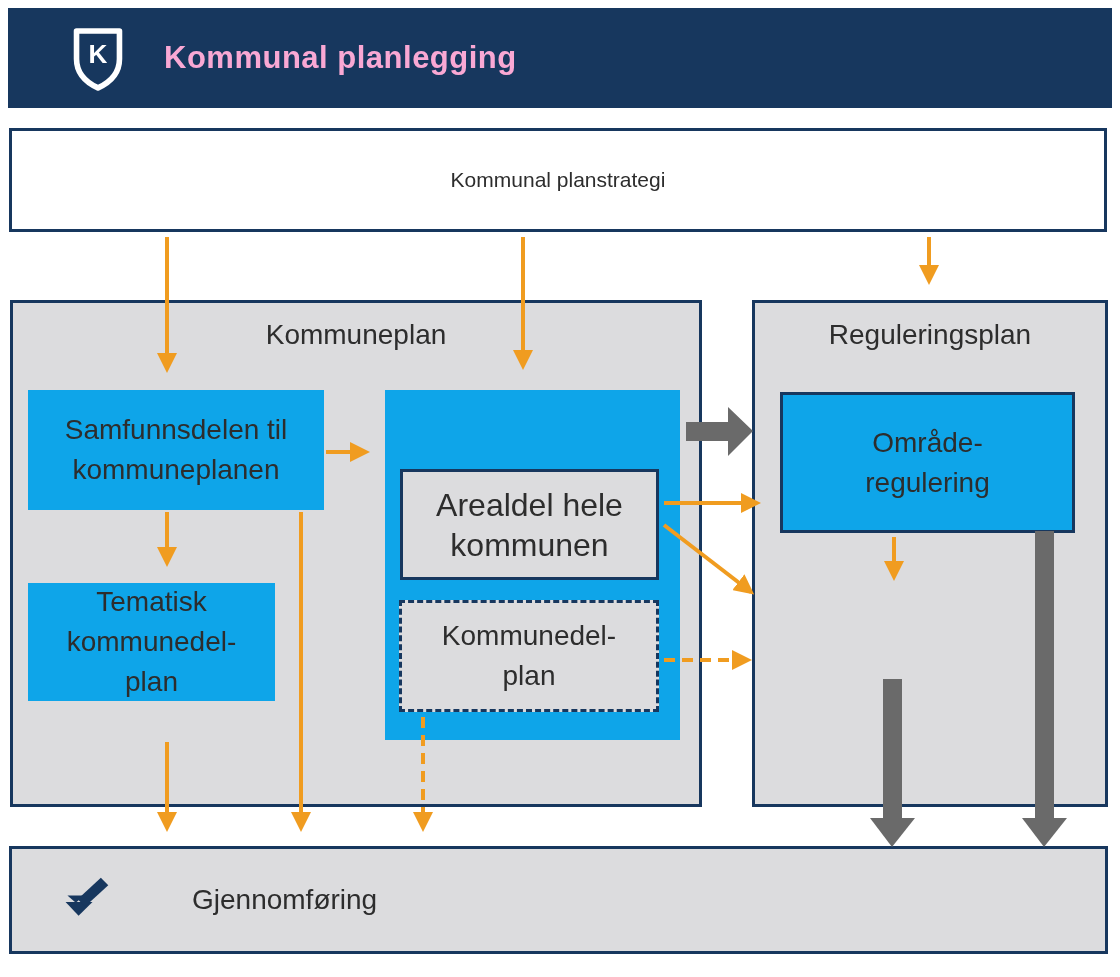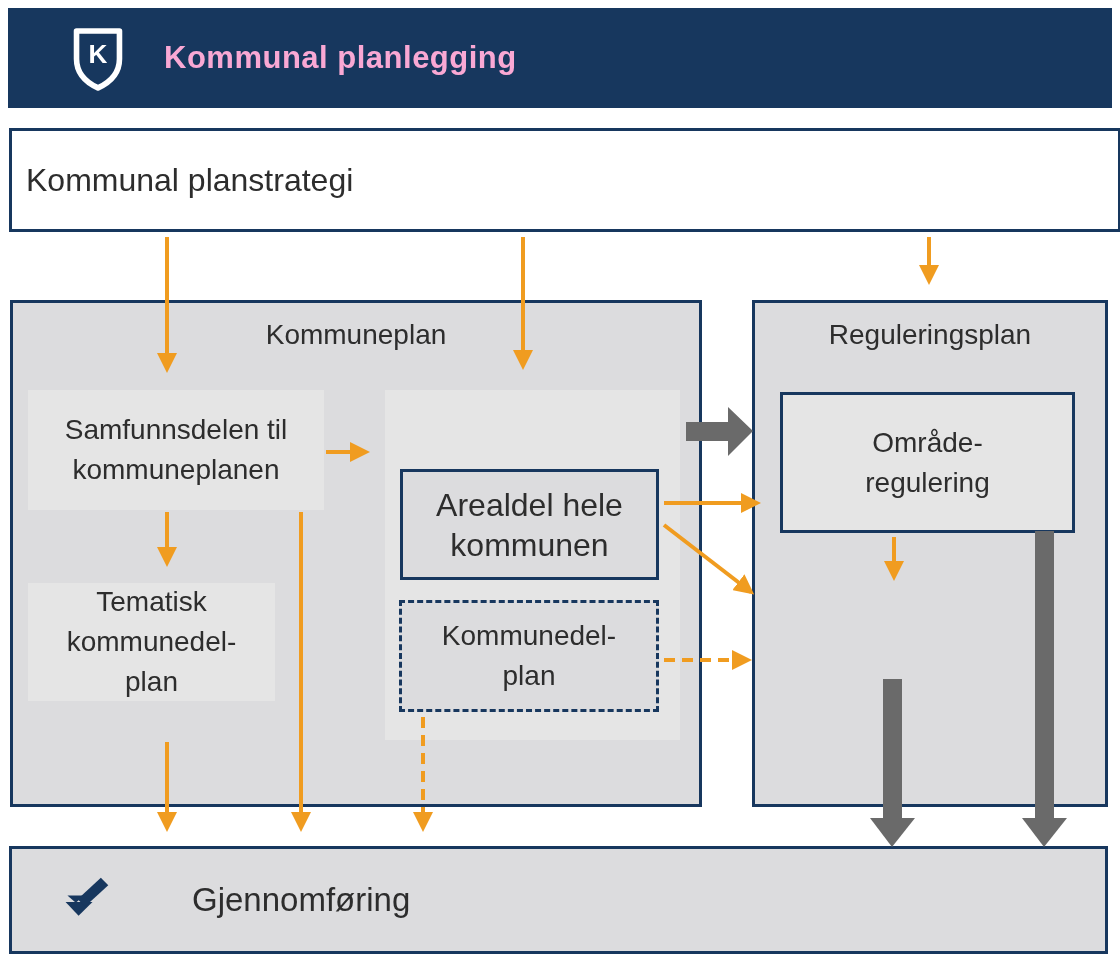--- a/index.html
+++ b/index.html
@@ -11,31 +11,30 @@
   
   .header-bar{
     left:8px;top:8px;width:1104px;height:100px;background:#17375e;
     display:flex;align-items:center;
   }
   .shield{margin-left:62px;width:56px;height:66px;flex:0 0 auto;}
   .header-title{color:#f9a8d4;font-size:31px;font-weight:bold;margin-left:38px;letter-spacing:.5px;}
   
   .strategy-box{
     left:9px;top:128px;width:1092px;height:98px;background:#ffffff;
-    border:3px solid #17375e;display:flex;align-items:center;
-    font-size:32px;
-    padding-left:14px;
+    border:3px solid #17375e;display:flex;align-items:center;justify-content:center;
+    font-size:21px;
   }
   
   .panel{background:#dcdcde;border:3px solid #17375e;}
   .kommuneplan-panel{left:10px;top:300px;width:686px;height:501px;}
   .reguleringsplan-panel{left:752px;top:300px;width:350px;height:501px;}
   .panel-title{position:absolute;left:0;top:16px;width:100%;text-align:center;font-size:28px;}
   
-  .white-box{background:#e5e5e5;display:flex;align-items:center;justify-content:center;
+  .white-box{background:#0ea5e9;display:flex;align-items:center;justify-content:center;
     text-align:center;font-size:28px;line-height:40px;white-space:pre-line;}
   .bordered{border:3px solid #17375e;}
   .gray-fill{background:#dcdcde;}
   .dashed{border:3px dashed #17375e;}
   .samfunnsdelen-box{left:28px;top:390px;width:296px;height:120px;}
   .arealdelen-box{left:385px;top:390px;width:295px;height:350px;display:block;}
   .arealdelen-title{position:absolute;left:0;top:22px;width:100%;text-align:center;font-size:28px;}
   .arealdel-hele-box{position:absolute;left:15px;top:79px;width:253px;height:105px;
     display:flex;align-items:center;justify-content:center;text-align:center;
     font-size:32px;line-height:40px;white-space:pre-line;}
@@ -43,21 +42,21 @@
     display:flex;align-items:center;justify-content:center;text-align:center;
     font-size:28px;line-height:40px;white-space:pre-line;}
   .tematisk-box{left:28px;top:583px;width:247px;height:118px;}
   .omraderegulering-box{left:780px;top:392px;width:289px;height:135px;}
   .detaljregulering-box{left:772px;top:599px;width:244px;height:75px;}
   
   .gjennomforing-bar{left:9px;top:846px;width:1093px;height:102px;background:#dcdcde;
     border:3px solid #17375e;}
   .pen-check-icon{position:absolute;left:46px;top:26px;width:56px;height:52px;}
   .gjennomforing-label{position:absolute;left:180px;top:0;height:100%;
-    display:flex;align-items:center;font-size:33px;}
+    display:flex;align-items:center;font-size:28px;}
   
   .overlay{left:0;top:0;width:1120px;height:977px;pointer-events:none;}
 </style>
 </head>
 <body>
 
 <div id="stage">
 
   <div class="abs header-bar">
     <svg class="shield" viewBox="0 0 60 70">

